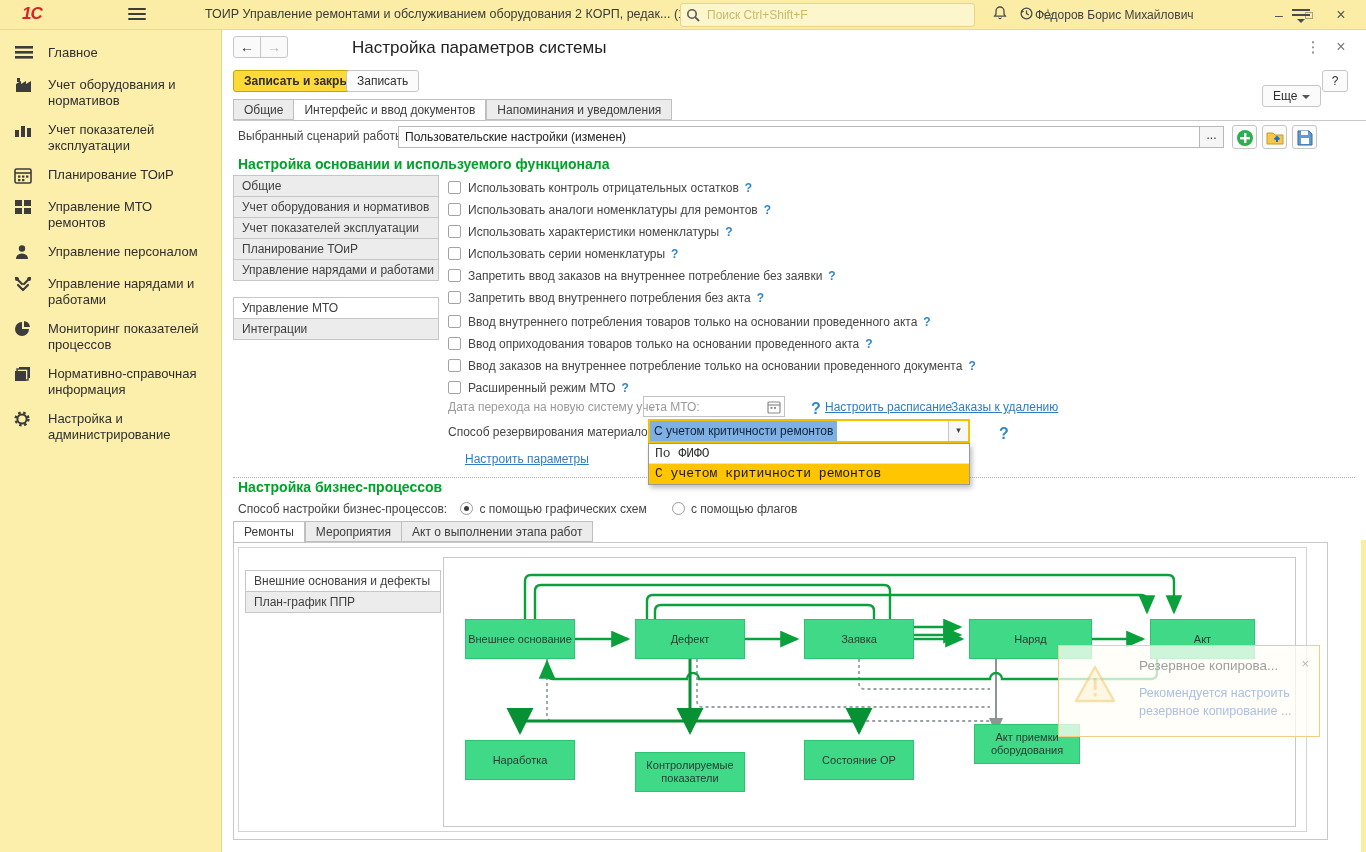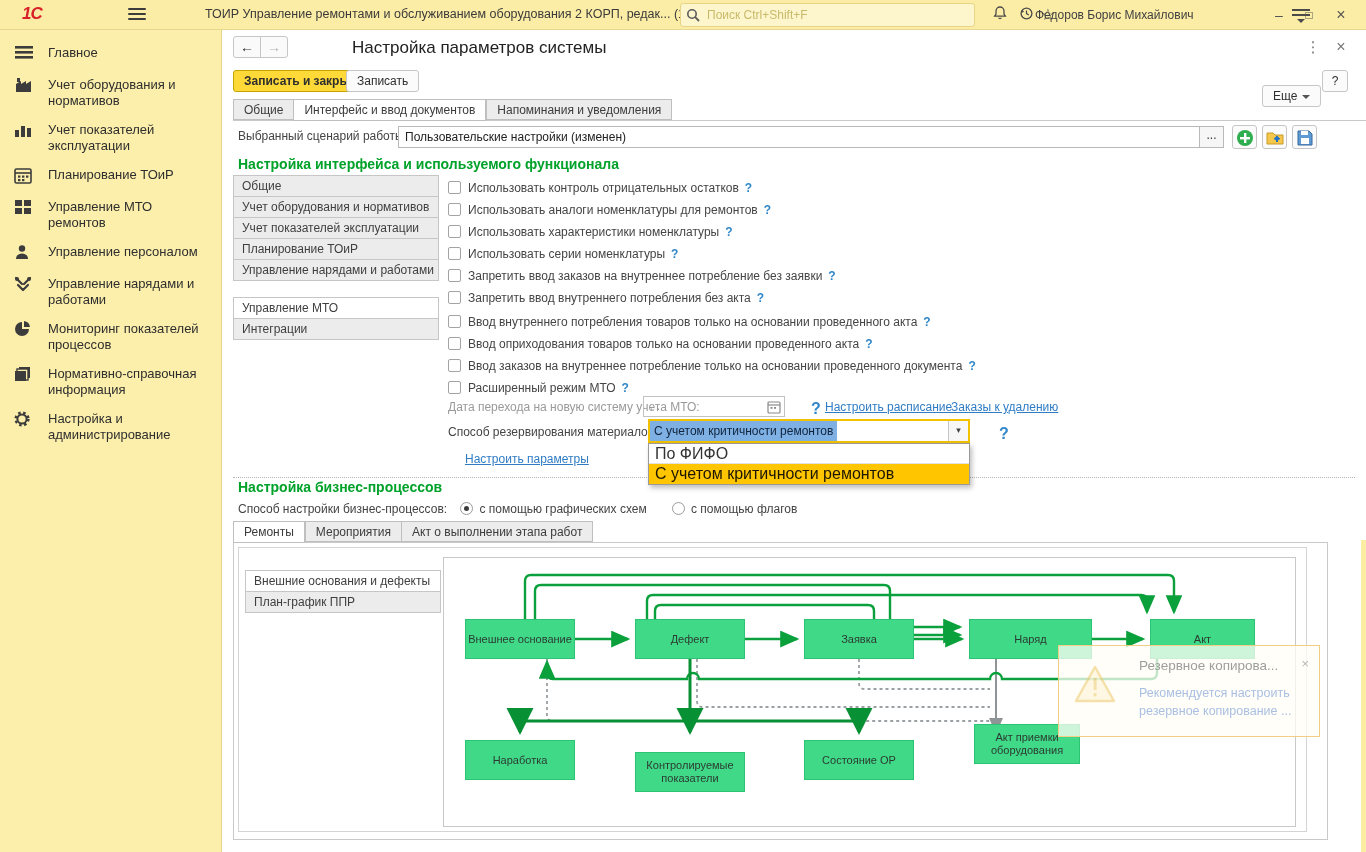--- a/index.html
+++ b/index.html
@@ -65,21 +65,21 @@
   .cb { display:inline-block; width:13px; height:13px; border:1px solid #a3a3a3; border-radius:2px; background:#fff; vertical-align:-2px; margin-right:7px; cursor:pointer; }
   .q { color:#2f86c8; font-weight:bold; margin-left:6px; cursor:pointer; }
   .dis { color:#9a9a9a; }
   .lnk { color:#2f7cc4; text-decoration:underline; cursor:pointer; font-size:12px; }
   .date-input { position:absolute; left:421px; top:365px; width:142px; height:21px; border:1px solid #c2c2c2; font-size:12px; color:#9a9a9a; line-height:19px; padding-left:6px; }
   .cal { position:absolute; right:3px; top:3px; }
   .combo-wrap { position:absolute; left:426px; top:389px; width:322px; height:24px; border:2px solid #f2c200; background:#fff; }
   .combo-val { position:absolute; left:0; top:0; height:20px; padding:0 4px; font-size:12px; line-height:20px; background:#7fb0e4; color:#10243c; white-space:nowrap; }
   .combo-btn { position:absolute; right:0; top:0; width:20px; height:20px; border-left:1px solid #c6c6c6; background:#f7f7f7; text-align:center; line-height:18px; font-size:9px; color:#444; cursor:pointer; }
   .ddlist { position:absolute; left:426px; top:413px; width:322px; background:#fff; border:1px solid #9a9a9a; box-shadow:2px 3px 5px rgba(0,0,0,.25); z-index:30; }
-  .ddopt { height:20px; font-size:16px; line-height:19px; padding-left:6px; color:#333; cursor:pointer; border-bottom:1px solid #e2e2e2; }
+  .ddopt { height:20px; font-size:13px; line-height:19px; padding-left:6px; color:#333; cursor:pointer; border-bottom:1px solid #e2e2e2;font-family:Liberation Mono, monospace; }
   .ddopt.sel { background:#ffc600; border-bottom:none; color:#1d1600; }
 
   
   .radio { display:inline-block; width:13px; height:13px; border:1px solid #9b9b9b; border-radius:50%; background:#fff; vertical-align:-2px; margin-right:6px; position:relative; cursor:pointer; }
   .radio.on::after { content:""; position:absolute; left:3px; top:3px; width:5px; height:5px; border-radius:50%; background:#3c3c3c; }
   .box { position:absolute; border:1px solid #c9c9c9; background:#fff; }
   .vtabs2 { position:absolute; left:6px; top:6px; width:196px; }
 
   
   .canvas { position:absolute; left:204px; top:9px; width:853px; height:270px; border:1px solid #c8c8c8; background:#fff; }
@@ -259,21 +259,21 @@
       </svg>
   </div>
   <div class="tool24" style="left:1070px;">
     <svg width="18" height="18" viewBox="0 0 18 18">
         <path d="M2 2h11l3 3v11H2z" fill="#5e9bd4" stroke="#36699c" stroke-width="1"></path>
         <rect x="5" y="9" width="8" height="6" fill="#fff"></rect>
         <rect x="5" y="2" width="7" height="4" fill="#fff"></rect>
       </svg>
   </div>
 
-  <div class="h-green" style="top:126px;">Настройка интерфейса и используемого функционала</div>
+  <div class="h-green" style="top:126px;">Настройка основании и используемого функционала</div>
 
   <div class="sec1">
     <div class="vtabs">
       <div class="vtab">Общие</div>
       <div class="vtab">Учет оборудования и нормативов</div>
       <div class="vtab">Учет показателей эксплуатации</div>
       <div class="vtab">Планирование ТОиР</div>
       <div class="vtab">Управление нарядами и работами</div>
       <div class="vtab active">Управление МТО</div>
       <div class="vtab">Интеграции</div>

